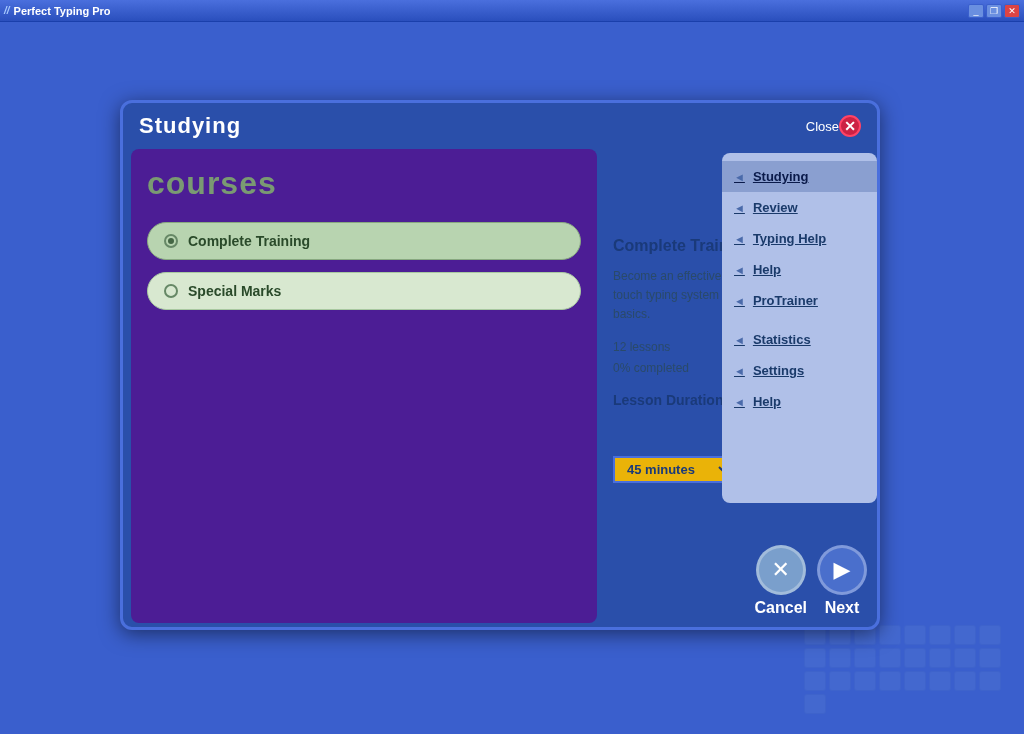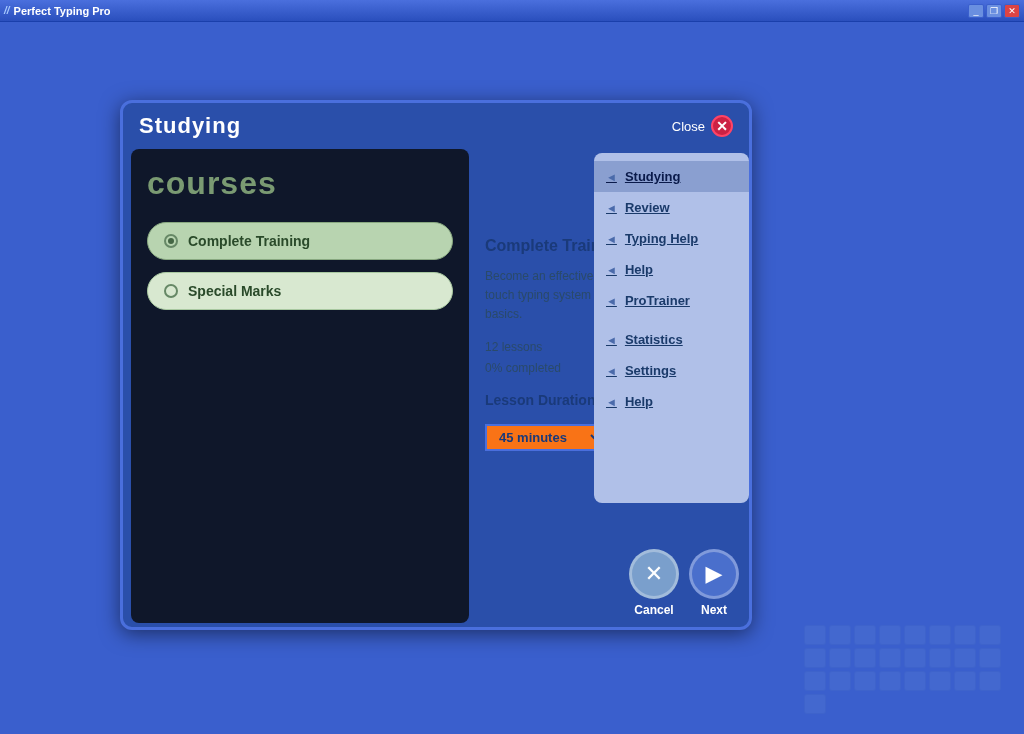--- a/index.html
+++ b/index.html
@@ -82,21 +82,21 @@
       background: #7a9fe0;
       border-radius: 3px;
       border: 1px solid #5a7fc0;
     }
 
     
     #main-dialog {
       position: absolute;
       top: 100px;
       left: 120px;
-      width: 632px;
+      width: 760px;
       height: 530px;
       background: #2a4faa;
       border-radius: 12px;
       border: 3px solid #4a6fdd;
       box-shadow: 0 4px 20px rgba(0,0,0,0.5);
     }
 
     
     #dialog-header {
       padding: 10px 16px;
@@ -108,21 +108,20 @@
     #dialog-title {
       color: white;
       font-size: 22px;
       font-weight: bold;
       letter-spacing: 1px;
     }
 
     #close-area {
       display: flex;
       align-items: center;
-      gap: 6px;
     }
 
     #close-label {
       color: white;
       font-size: 13px;
     }
 
     #close-btn {
       width: 22px;
       height: 22px;
@@ -140,21 +139,21 @@
 
     
     #dialog-body {
       display: flex;
       height: calc(100% - 50px);
     }
 
     
     #left-panel {
       flex: 1;
-      background: #0f172a;
+      background: #4c1d95;
       border-radius: 8px;
       margin: 0 0 0 8px;
       padding: 16px;
       position: relative;
     }
 
     #courses-title {
       color: #7a9a72;
       font-size: 32px;
       font-weight: bold;
@@ -238,28 +237,29 @@
     }
 
     #duration-select {
       display: flex;
       align-items: center;
       gap: 4px;
       margin-top: 4px;
     }
 
     #duration-dropdown {
-      background: #f97316;
+      background: #eab308;
       border: 2px solid #4a6fdd;
       color: #1a3a7a;
       font-size: 13px;
       font-weight: bold;
       padding: 3px 8px;
       width: 120px;
       cursor: pointer;
+      margin-top: 32px;
     }
 
     
     #menu-sidebar {
       position: absolute;
       top: 50px;
       right: 0;
       width: 155px;
       background: #b0c0e8;
       border-radius: 8px 8px 8px 8px;
@@ -336,21 +336,21 @@
     .cancel-circle {
       background: #7a9fcc;
     }
 
     .next-circle {
       background: #4a6fcc;
     }
 
     .action-btn-label {
       color: white;
-      font-size: 12px;
+      font-size: 16px;
       font-weight: bold;
     }
   </style>
 </head>
 <body>
 
 <div id="taskbar">
   <div id="taskbar-title">
     <span class="icon">//</span>
     <span>Perfect Typing Pro</span>

